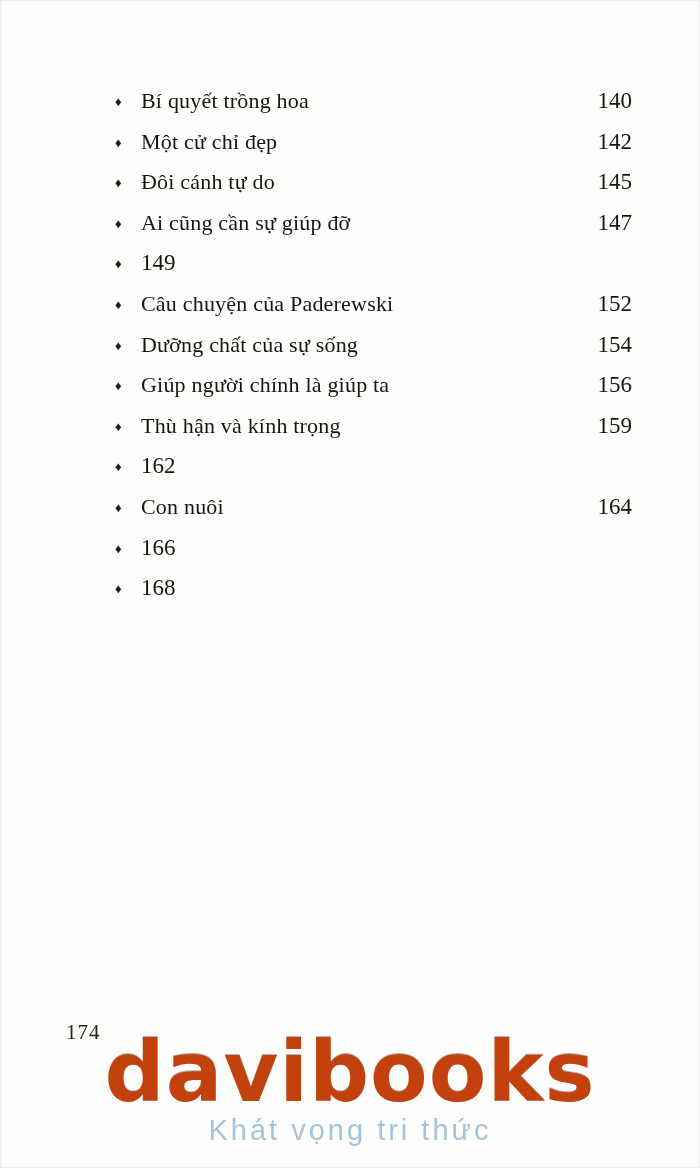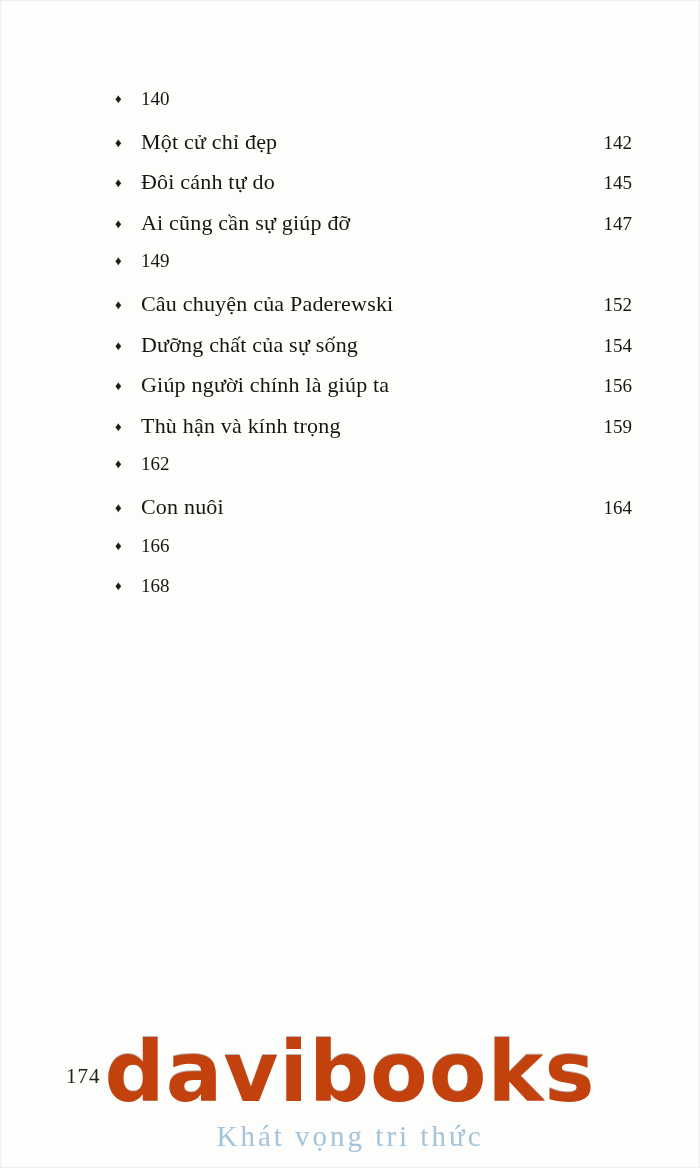--- a/index.html
+++ b/index.html
@@ -37,27 +37,27 @@
     position: relative;
     top: -2px;
     color: #201d15;
   }
   .title {
     flex: 1 1 auto;
     letter-spacing: 0.2px;
   }
   .pagenum {
     flex: 0 0 auto;
-    font-size: 19px;
+    font-size: 23px;
     text-align: left;
   }
   .footer-pagenum {
     position: absolute;
     left: 66px;
-    top: 1064px;
+    top: 1020px;
     font-size: 21px;
     letter-spacing: 1px;
     color: #24221a;
     text-align: center;
   }
   .watermark {
     position: absolute;
     left: 0;
     right: 0;
     top: 1030px;
@@ -68,35 +68,36 @@
   .watermark-logo {
     font-family: "DejaVu Sans", sans-serif;
     font-weight: bold;
     font-size: 84px;
     line-height: 1;
     color: #c2410c;
     text-shadow: 0 1px 0 #ffffff, 0 -1px 0 #b5b5b5;
     letter-spacing: 1px;
   }
   .watermark-tagline {
-    margin-top: 6px;
-    font-family: Liberation Serif, serif;
+    margin-top: 0;
+    font-family: Liberation Sans, sans-serif;
     font-size: 29px;
     color: #a3c4da;
     letter-spacing: 3px;
   }
 </style>
 </head>
 <body>
 
 <div class="page">
 
   <main class="toc" id="toc">
       <div class="toc-row">
         <span class="bullet">♦</span>
+        <span class="title">Bí quyết trồng hoa</span>
         <span class="pagenum">140</span>
       </div>
       <div class="toc-row">
         <span class="bullet">♦</span>
         <span class="title">Một cử chỉ đẹp</span>
         <span class="pagenum">142</span>
       </div>
       <div class="toc-row">
         <span class="bullet">♦</span>
         <span class="title">Đôi cánh tự do</span>

